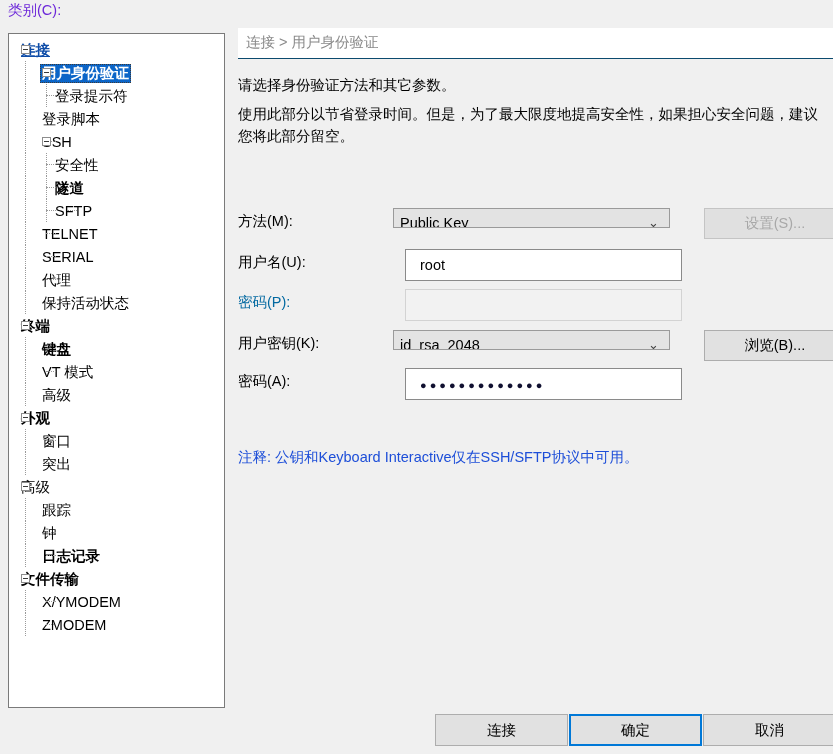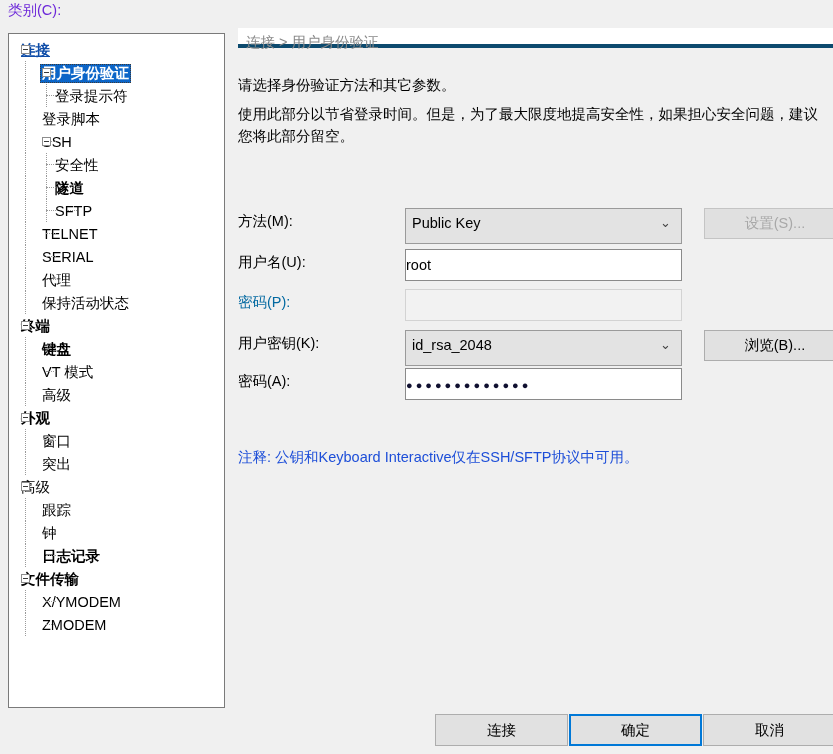--- a/index.html
+++ b/index.html
@@ -119,23 +119,23 @@
     left: 238px;
     top: 28px;
     width: 595px;
     height: 680px;
   }
   #breadcrumb-bar {
     position: absolute;
     left: 0;
     top: 0;
     width: 595px;
-    height: 20px;
+    height: 31px;
     background: #ffffff;
-    border-bottom: 4px solid #0c4a6e;
+    border-bottom: 1px solid #0c4a6e;
     box-sizing: border-box;
   }
   #breadcrumb {
     position: absolute;
     left: 8px;
     top: 5px;
     font-size: 14.5px;
     color: #8a8a8a;
     white-space: nowrap;
   }
@@ -161,24 +161,24 @@
     left: 0;
     top: 4px;
     font-size: 14.5px;
     color: #000;
     white-space: nowrap;
   }
   .field-label.disabled { color: #0369a1; }
 
   .combo {
     position: absolute;
-    left: 167px;
+    left: 155px;
     top: 0;
     width: 277px;
-    height: 36px;
+    height: 20px;
     background: #e3e3e3;
     border: 1px solid #9a9a9a;
     box-sizing: border-box;
     font-size: 14.5px;
     color: #000;
     line-height: 28px;
     padding-left: 6px;
     white-space: nowrap;
     overflow: hidden;
   }
@@ -195,21 +195,21 @@
     left: 167px;
     top: 0;
     width: 277px;
     height: 32px;
     background: #ffffff;
     border: 1px solid #8a8a8a;
     box-sizing: border-box;
     font-size: 14.5px;
     color: #000;
     line-height: 30px;
-    padding-left: 0;
+    padding-left: 14px;
     white-space: nowrap;
     overflow: hidden;
   }
   .textbox.disabled {
     background: #f2f2f2;
     border-color: #d3d3d3;
   }
   .pwd-dots {
     font-size: 11px;
     letter-spacing: 3px;

